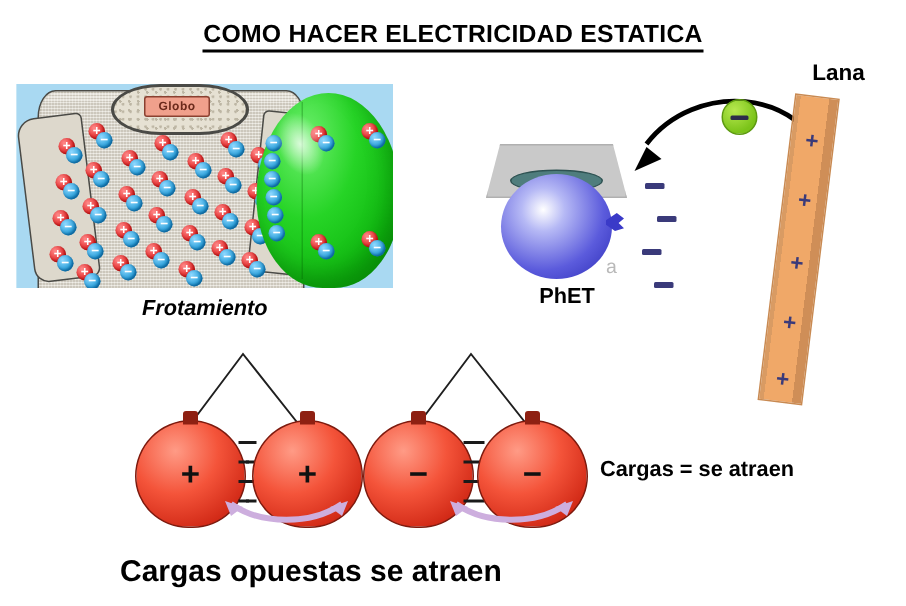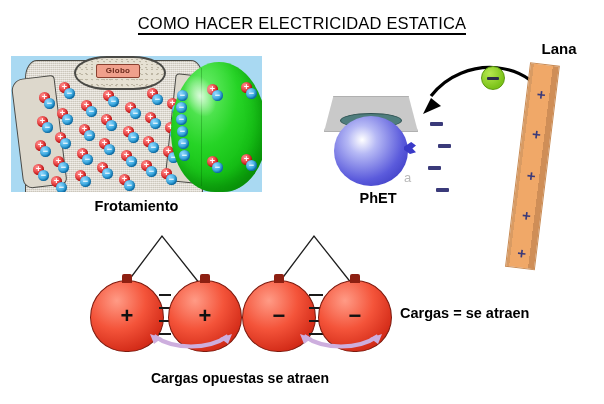--- a/index.html
+++ b/index.html
@@ -3,21 +3,21 @@
 <meta charset="utf-8">
 <style>
   html,body{margin:0;padding:0;background:#ffffff;}
   body{width:604px;height:404px;position:relative;overflow:hidden;
        font-family:"Liberation Sans", sans-serif;}
   .abs{position:absolute;}
 
   
   #title{
     left:0;top:14px;width:604px;text-align:center;
-    font-size:16.5px;font-weight:normal;color:#000;letter-spacing:.2px;
+    font-size:16.5px;font-weight:bold;color:#000;letter-spacing:.2px;
   }
   #title span{
     border-bottom:2px solid #000;padding-bottom:1px;
   }
 
   
   #phet-panel{left:11px;top:56px;width:251px;height:136px;overflow:hidden;
               background:#a8d8f0;}
   .sky{position:absolute;inset:0;background:#a9d9f2;}
   .sweater{
@@ -77,21 +77,21 @@
   
   .chg{position:absolute;width:11px;height:11px;border-radius:50%;
        font-size:9px;line-height:10px;text-align:center;color:#fff;
        font-weight:bold;font-family:"Liberation Sans",sans-serif;}
   .chg.p{background:radial-gradient(circle at 33% 30%,#ff8a8a,#e02020 70%);
          box-shadow:inset -1px -1px 2px rgba(120,0,0,.6);}
   .chg.m{background:radial-gradient(circle at 33% 30%,#8fd8ff,#1f9ad6 70%);
          box-shadow:inset -1px -1px 2px rgba(0,60,110,.6);}
 
   #frot-label{left:11px;top:198px;width:251px;text-align:center;
-              font-size:14.5px;font-weight:bold;color:#000;}
+              font-size:14.5px;font-weight:bold;color:#000;font-style:italic;}
 
   
   #globo-group{left:318px;top:96px;width:120px;height:110px;}
   .plate{
     position:absolute;left:6px;top:0;width:92px;height:34px;
     background:#c9c9c9;border:1px solid #b0b0b0;
     clip-path:polygon(10% 0,90% 0,100% 100%,0 100%);
   }
   .plate-ellipse{
     position:absolute;left:22px;top:17px;width:60px;height:13px;
@@ -147,22 +147,22 @@
     position:absolute;left:0;top:0;width:100%;height:100%;
     display:flex;align-items:center;justify-content:center;
     font-size:22px;font-weight:bold;color:#111;
   }
   .rknot{position:absolute;top:-7px;width:10px;height:9px;background:#8e2012;
          border-radius:2px 2px 0 0;}
   .minitick{position:absolute;width:7px;height:2px;background:#1a1a1a;}
 
   #repelen{left:400px;top:305px;width:200px;
            font-size:14.5px;font-weight:bold;color:#000;}
-  #atraen{left:80px;top:370px;width:320px;text-align:center;
-          font-size:14px;font-weight:bold;color:#000;}
+  #atraen{left:80px;top:370px;width:320px;text-align:left;
+          font-size:20px;font-weight:bold;color:#000;}
 </style>
 </head>
 <body>
 
 <div class="abs" id="title">
   <span>COMO HACER ELECTRICIDAD ESTATICA</span>
 </div>
 
 <div class="abs" id="phet-panel">
   <div class="sky"></div>

